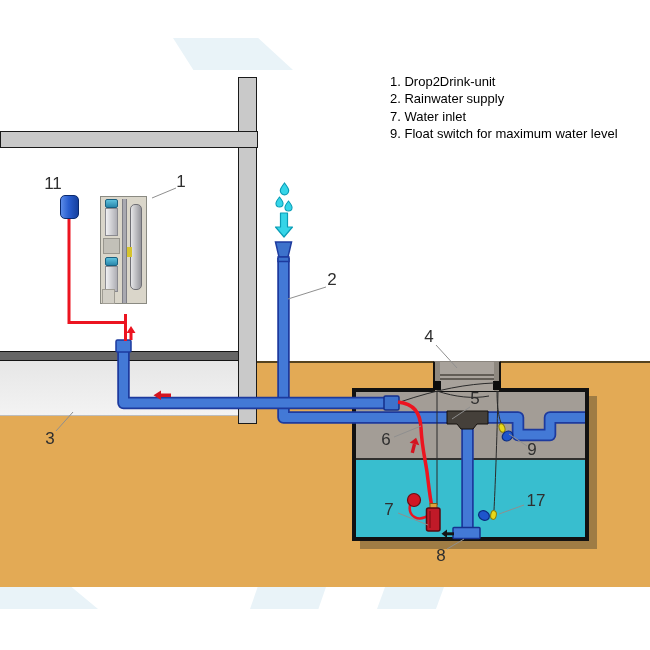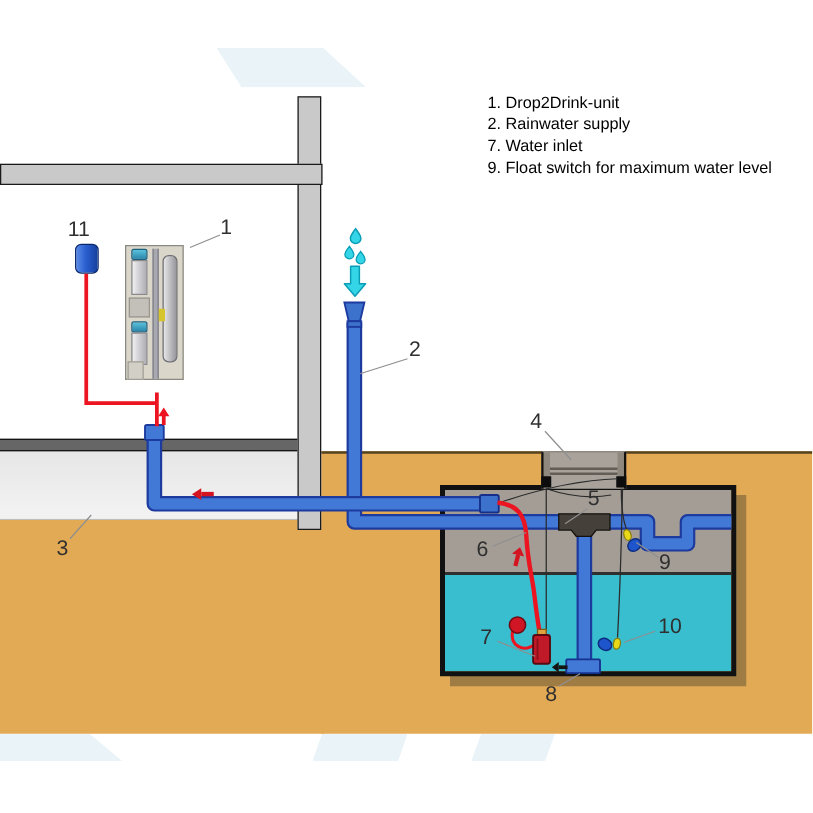--- a/index.html
+++ b/index.html
@@ -185,22 +185,22 @@
 
   <span class="callout" style="left:181px;top:182px;">1</span>
   <span class="callout" style="left:332px;top:280px;">2</span>
   <span class="callout" style="left:50px;top:439px;">3</span>
   <span class="callout" style="left:429px;top:337px;">4</span>
   <span class="callout" style="left:475px;top:399px;">5</span>
   <span class="callout" style="left:386px;top:440px;">6</span>
   <span class="callout" style="left:389px;top:510px;">7</span>
   <span class="callout" style="left:441px;top:556px;">8</span>
   <span class="callout" style="left:532px;top:450px;">9</span>
-  <span class="callout" style="left:536px;top:501px;">10</span>
-  <span class="callout" style="left:63px;top:184px;text-align:center;">11</span>
+  <span class="callout" style="left:536px;top:501px;">17</span>
+  <span class="callout" style="left:53px;top:184px;text-align:center;">11</span>
 
   <div class="legend">
     <div class="legend-line">1. Drop2Drink-unit</div>
     <div class="legend-line">2. Rainwater supply</div>
     <div class="legend-line">7. Water inlet</div>
     <div class="legend-line">9. Float switch for maximum water level</div>
   </div>
 
 </div>
 

